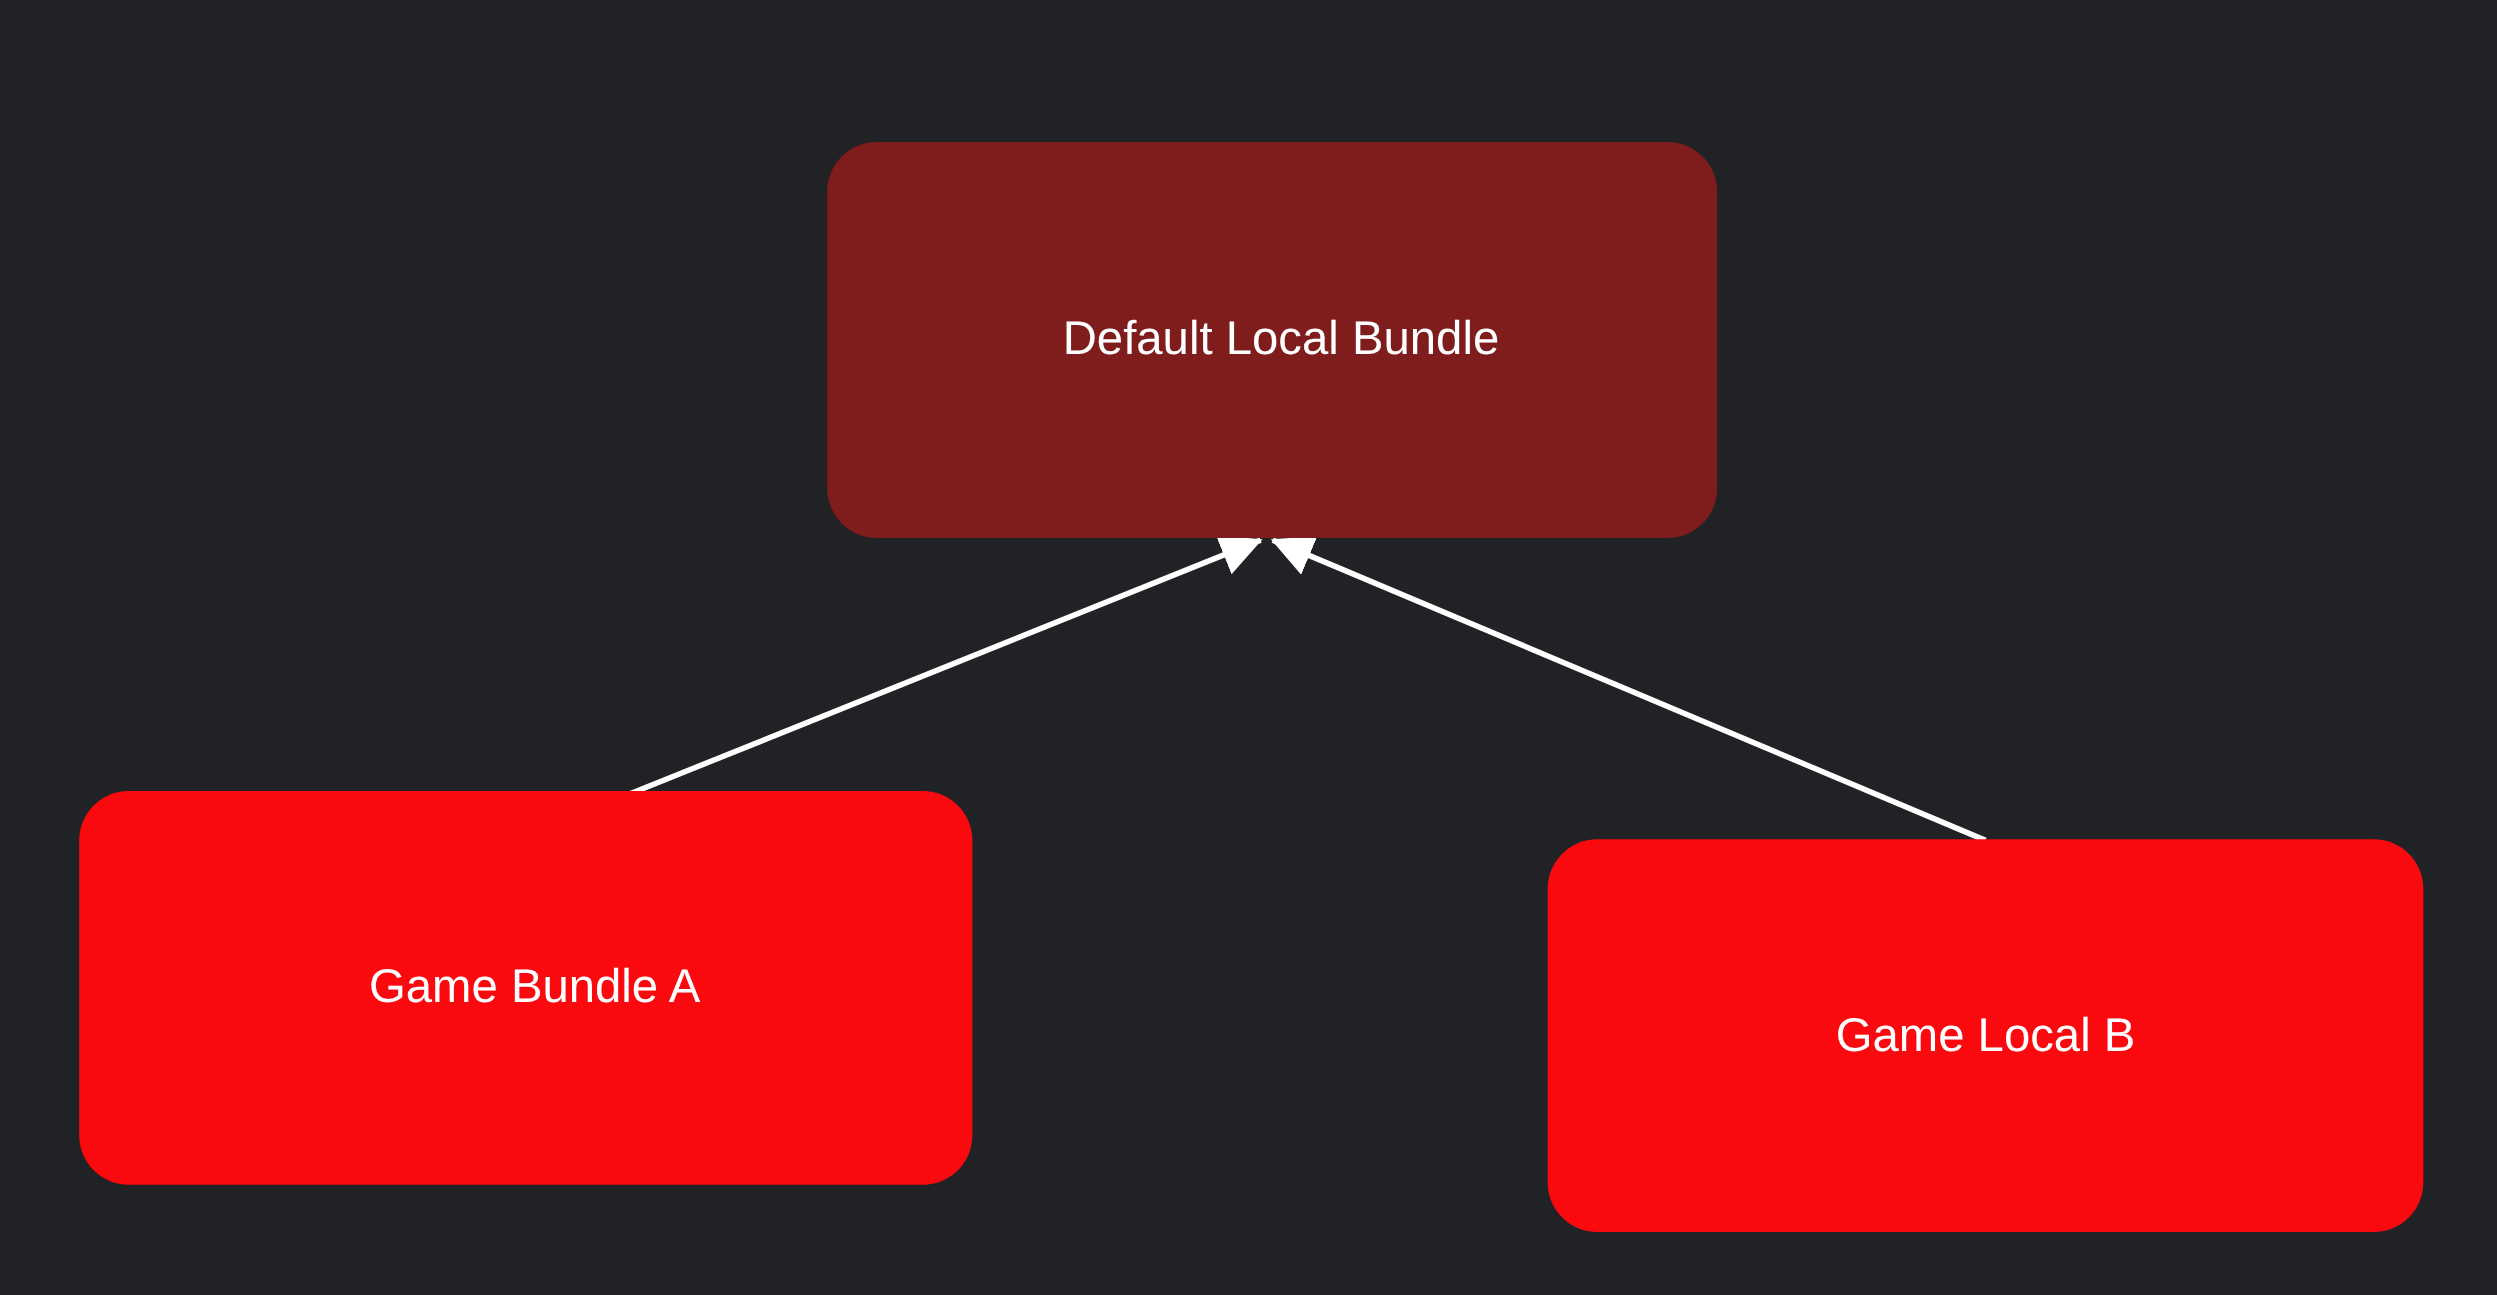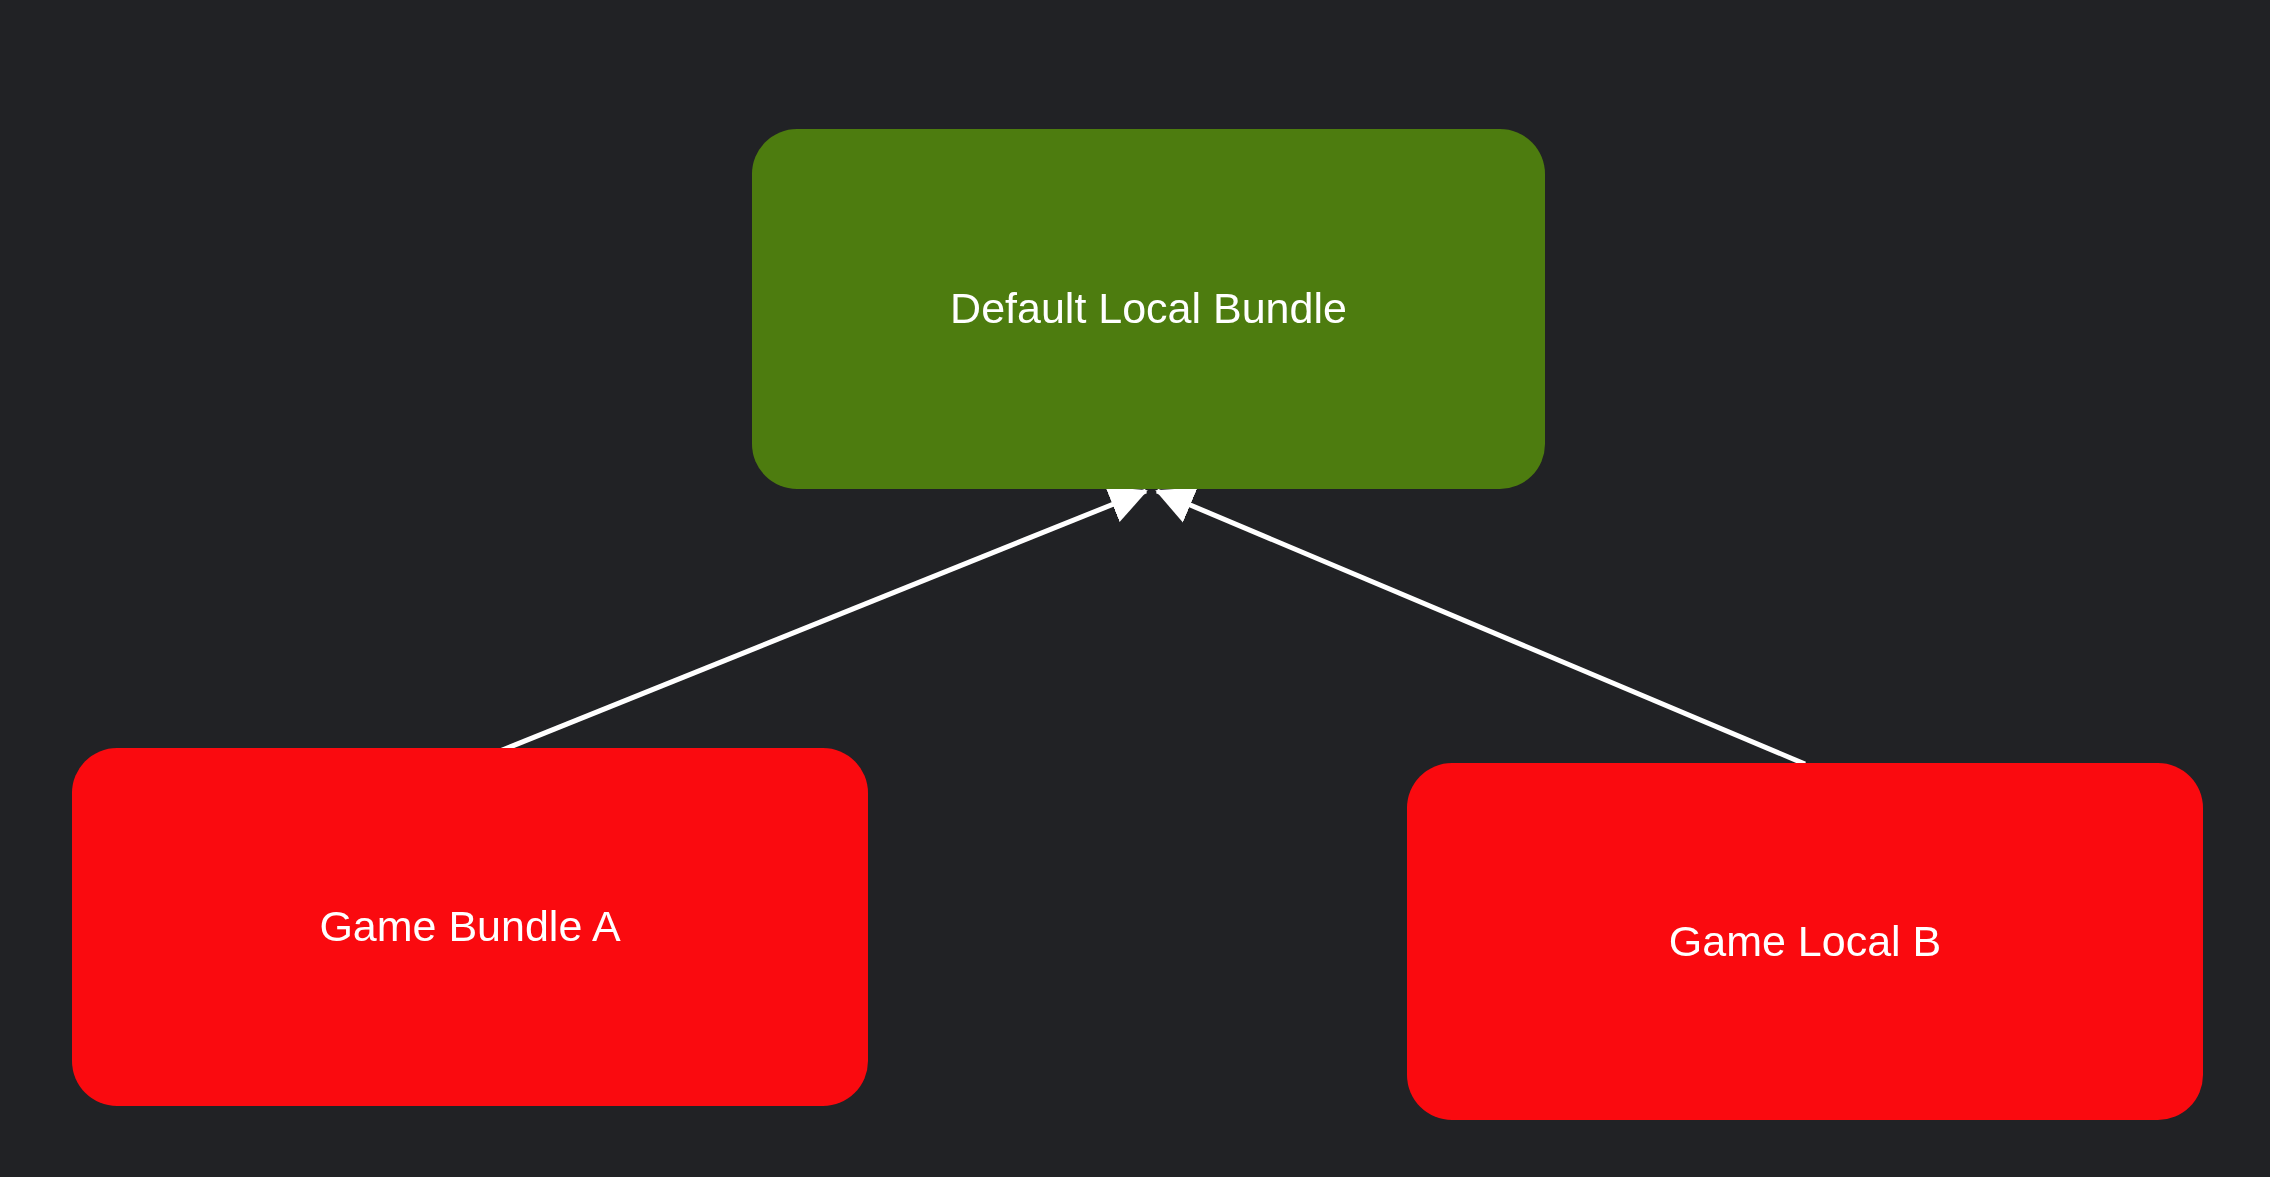--- a/index.html
+++ b/index.html
@@ -39,23 +39,24 @@
     white-space: nowrap;
   }
   .node-top {
     left: 752px;
     top: 129px;
     width: 793px;
     height: 360px;
   }
   .node-left {
     left: 72px;
-    top: 748px;
+    top: 719px;
     width: 796px;
     height: 358px;
+    padding-left: 16px;
   }
   .node-right {
     left: 1407px;
     top: 763px;
     width: 796px;
     height: 357px;
   }
 </style>
 </head>
 <body>
@@ -68,21 +69,21 @@
         <path d="M 0 0 L 10 5 L 0 10 z" fill="#ffffff"></path>
       </marker>
       <marker id="arrowhead-b" viewBox="0 0 10 10" refX="9.5" refY="5" markerWidth="38" markerHeight="42" markerUnits="userSpaceOnUse" orient="auto">
         <path d="M 0 0 L 10 5 L 0 10 z" fill="#ffffff"></path>
       </marker>
     </defs>
     <line x1="470" y1="763" x2="1146" y2="491" stroke-width="5" marker-end="url(#arrowhead-a)" stroke="#ffffff"></line>
     <line x1="1805" y1="764" x2="1157" y2="491" stroke-width="5" marker-end="url(#arrowhead-b)" stroke="#ffffff"></line>
   </svg>
 
-  <div class="node node-top" style="background-color: #4d7c0f;">
+  <div class="node node-top" style="background-color: #7f1d1d; padding-left: 16px;">
     <span class="node-label">Default Local Bundle</span>
   </div>
 
   <div class="node node-left" style="background-color: rgb(250, 10, 15);">
     <span class="node-label">Game Bundle A</span>
   </div>
 
   <div class="node node-right" style="background-color: rgb(250, 10, 15);">
     <span class="node-label">Game Local B</span>
   </div>

